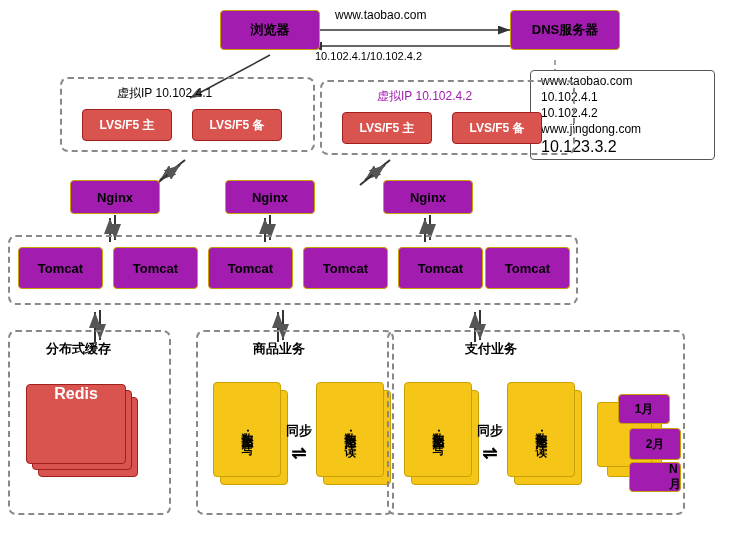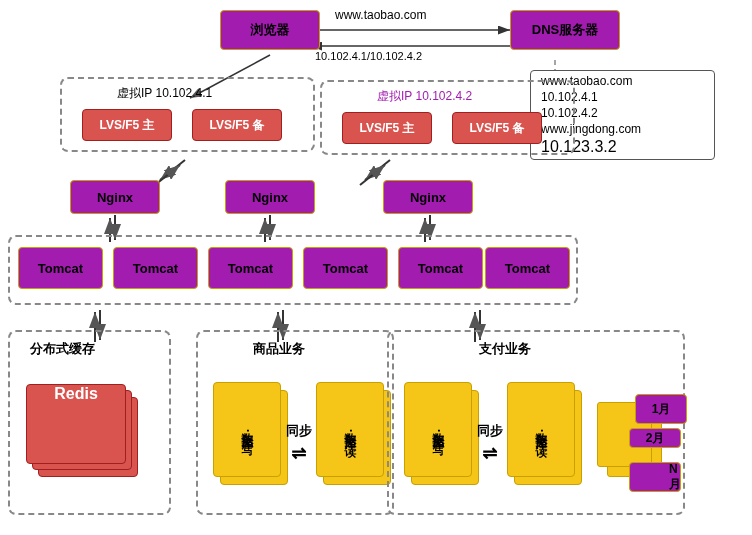--- a/index.html
+++ b/index.html
@@ -185,21 +185,21 @@
     </div>
     <div class="box-yellow" style="position:absolute; left:388px; top:10px; width:85px; height:42px;">
       <span>Tomcat</span>
     </div>
     <div class="box-yellow" style="position:absolute; left:475px; top:10px; width:85px; height:42px;">
       <span>Tomcat</span>
     </div>
   </div>
 
   <div class="box-dashed" style="left:8px; top:330px; width:163px; height:185px;">
-    <div style="position:absolute; top:8px; left:20px; font-size:13px; font-weight:bold;">分布式缓存</div>
+    <div style="position:absolute; top:8px; left:36px; font-size:13px; font-weight:bold;">分布式缓存</div>
 
     <div style="position:absolute; left:28px; top:65px; width:100px; height:80px; background:#d9534f; border:1.5px solid #a02020; border-radius:4px;"></div>
     <div style="position:absolute; left:22px; top:58px; width:100px; height:80px; background:#d9534f; border:1.5px solid #a02020; border-radius:4px;"></div>
     <div style="position:absolute; left:16px; top:52px; width:100px; height:80px; background:#d9534f; border:1.5px solid #a02020; border-radius:4px; display:flex; justify-content:center;">
       <span style="color:#fff; font-weight:bold; font-size:16px;">Redis</span>
     </div>
   </div>
 
   <div class="box-dashed" style="left:196px; top:330px; width:198px; height:185px;">
     <div style="position:absolute; top:8px; left:55px; font-size:13px; font-weight:bold;">商品业务</div>
@@ -214,21 +214,21 @@
       <span style="font-size:18px; margin-top:2px;">⇌</span>
     </div>
 
     <div style="position:absolute; left:125px; top:58px; width:68px; height:95px; background:#F5C518; border:1.5px solid #c8a000; border-radius:4px;"></div>
     <div style="position:absolute; left:118px; top:50px; width:68px; height:95px; background:#F5C518; border:1.5px solid #c8a000; border-radius:4px; display:flex; align-items:center; justify-content:center; font-weight:bold; font-size:12px; writing-mode:vertical-rl; text-orientation:mixed; letter-spacing:2px;">
       <span>数据库·读</span>
     </div>
   </div>
 
   <div class="box-dashed" style="left:387px; top:330px; width:298px; height:185px;">
-    <div style="position:absolute; top:8px; left:90px; font-size:13px; font-weight:bold;">支付业务</div>
+    <div style="position:absolute; top:8px; left:76px; font-size:13px; font-weight:bold;">支付业务</div>
 
     <div style="position:absolute; left:22px; top:58px; width:68px; height:95px; background:#F5C518; border:1.5px solid #c8a000; border-radius:4px;"></div>
     <div style="position:absolute; left:15px; top:50px; width:68px; height:95px; background:#F5C518; border:1.5px solid #c8a000; border-radius:4px; display:flex; align-items:center; justify-content:center; font-weight:bold; font-size:12px; writing-mode:vertical-rl; text-orientation:mixed; letter-spacing:2px;">
       <span>数据库·写</span>
     </div>
 
     <div style="position:absolute; left:88px; top:90px; font-size:13px; font-weight:bold; color:#000; display:flex; flex-direction:column; align-items:center;">
       <span>同步</span>
       <span style="font-size:18px; margin-top:2px;">⇌</span>
     </div>
@@ -237,21 +237,21 @@
     <div style="position:absolute; left:118px; top:50px; width:68px; height:95px; background:#F5C518; border:1.5px solid #c8a000; border-radius:4px; display:flex; align-items:center; justify-content:center; font-weight:bold; font-size:12px; writing-mode:vertical-rl; text-orientation:mixed; letter-spacing:2px;">
       <span>数据库·读</span>
     </div>
 
     <div style="position:absolute; left:218px; top:80px; width:55px; height:65px; background:#F5C518; border:1.5px solid #c8a000; border-radius:3px;"></div>
     <div style="position:absolute; left:208px; top:70px; width:55px; height:65px; background:#F5C518; border:1.5px solid #c8a000; border-radius:3px;"></div>
 
     <div class="box-yellow" style="position:absolute; left:240px; top:130px; width:52px; height:30px; font-size:12px;padding-left:40px;">
       <span>N月</span>
     </div>
-    <div class="box-yellow" style="position:absolute; left:240px; top:96px; width:52px; height:20px; font-size:12px;">
+    <div class="box-yellow" style="position:absolute; left:240px; top:96px; width:52px; height:32px; font-size:12px;">
       <span>2月</span>
     </div>
-    <div class="box-yellow" style="position:absolute; left:246px; top:62px; width:52px; height:30px; font-size:12px;">
+    <div class="box-yellow" style="position:absolute; left:229px; top:62px; width:52px; height:30px; font-size:12px;">
       <span>1月</span>
     </div>
   </div>
 
 </div>
 
 </body></html>

